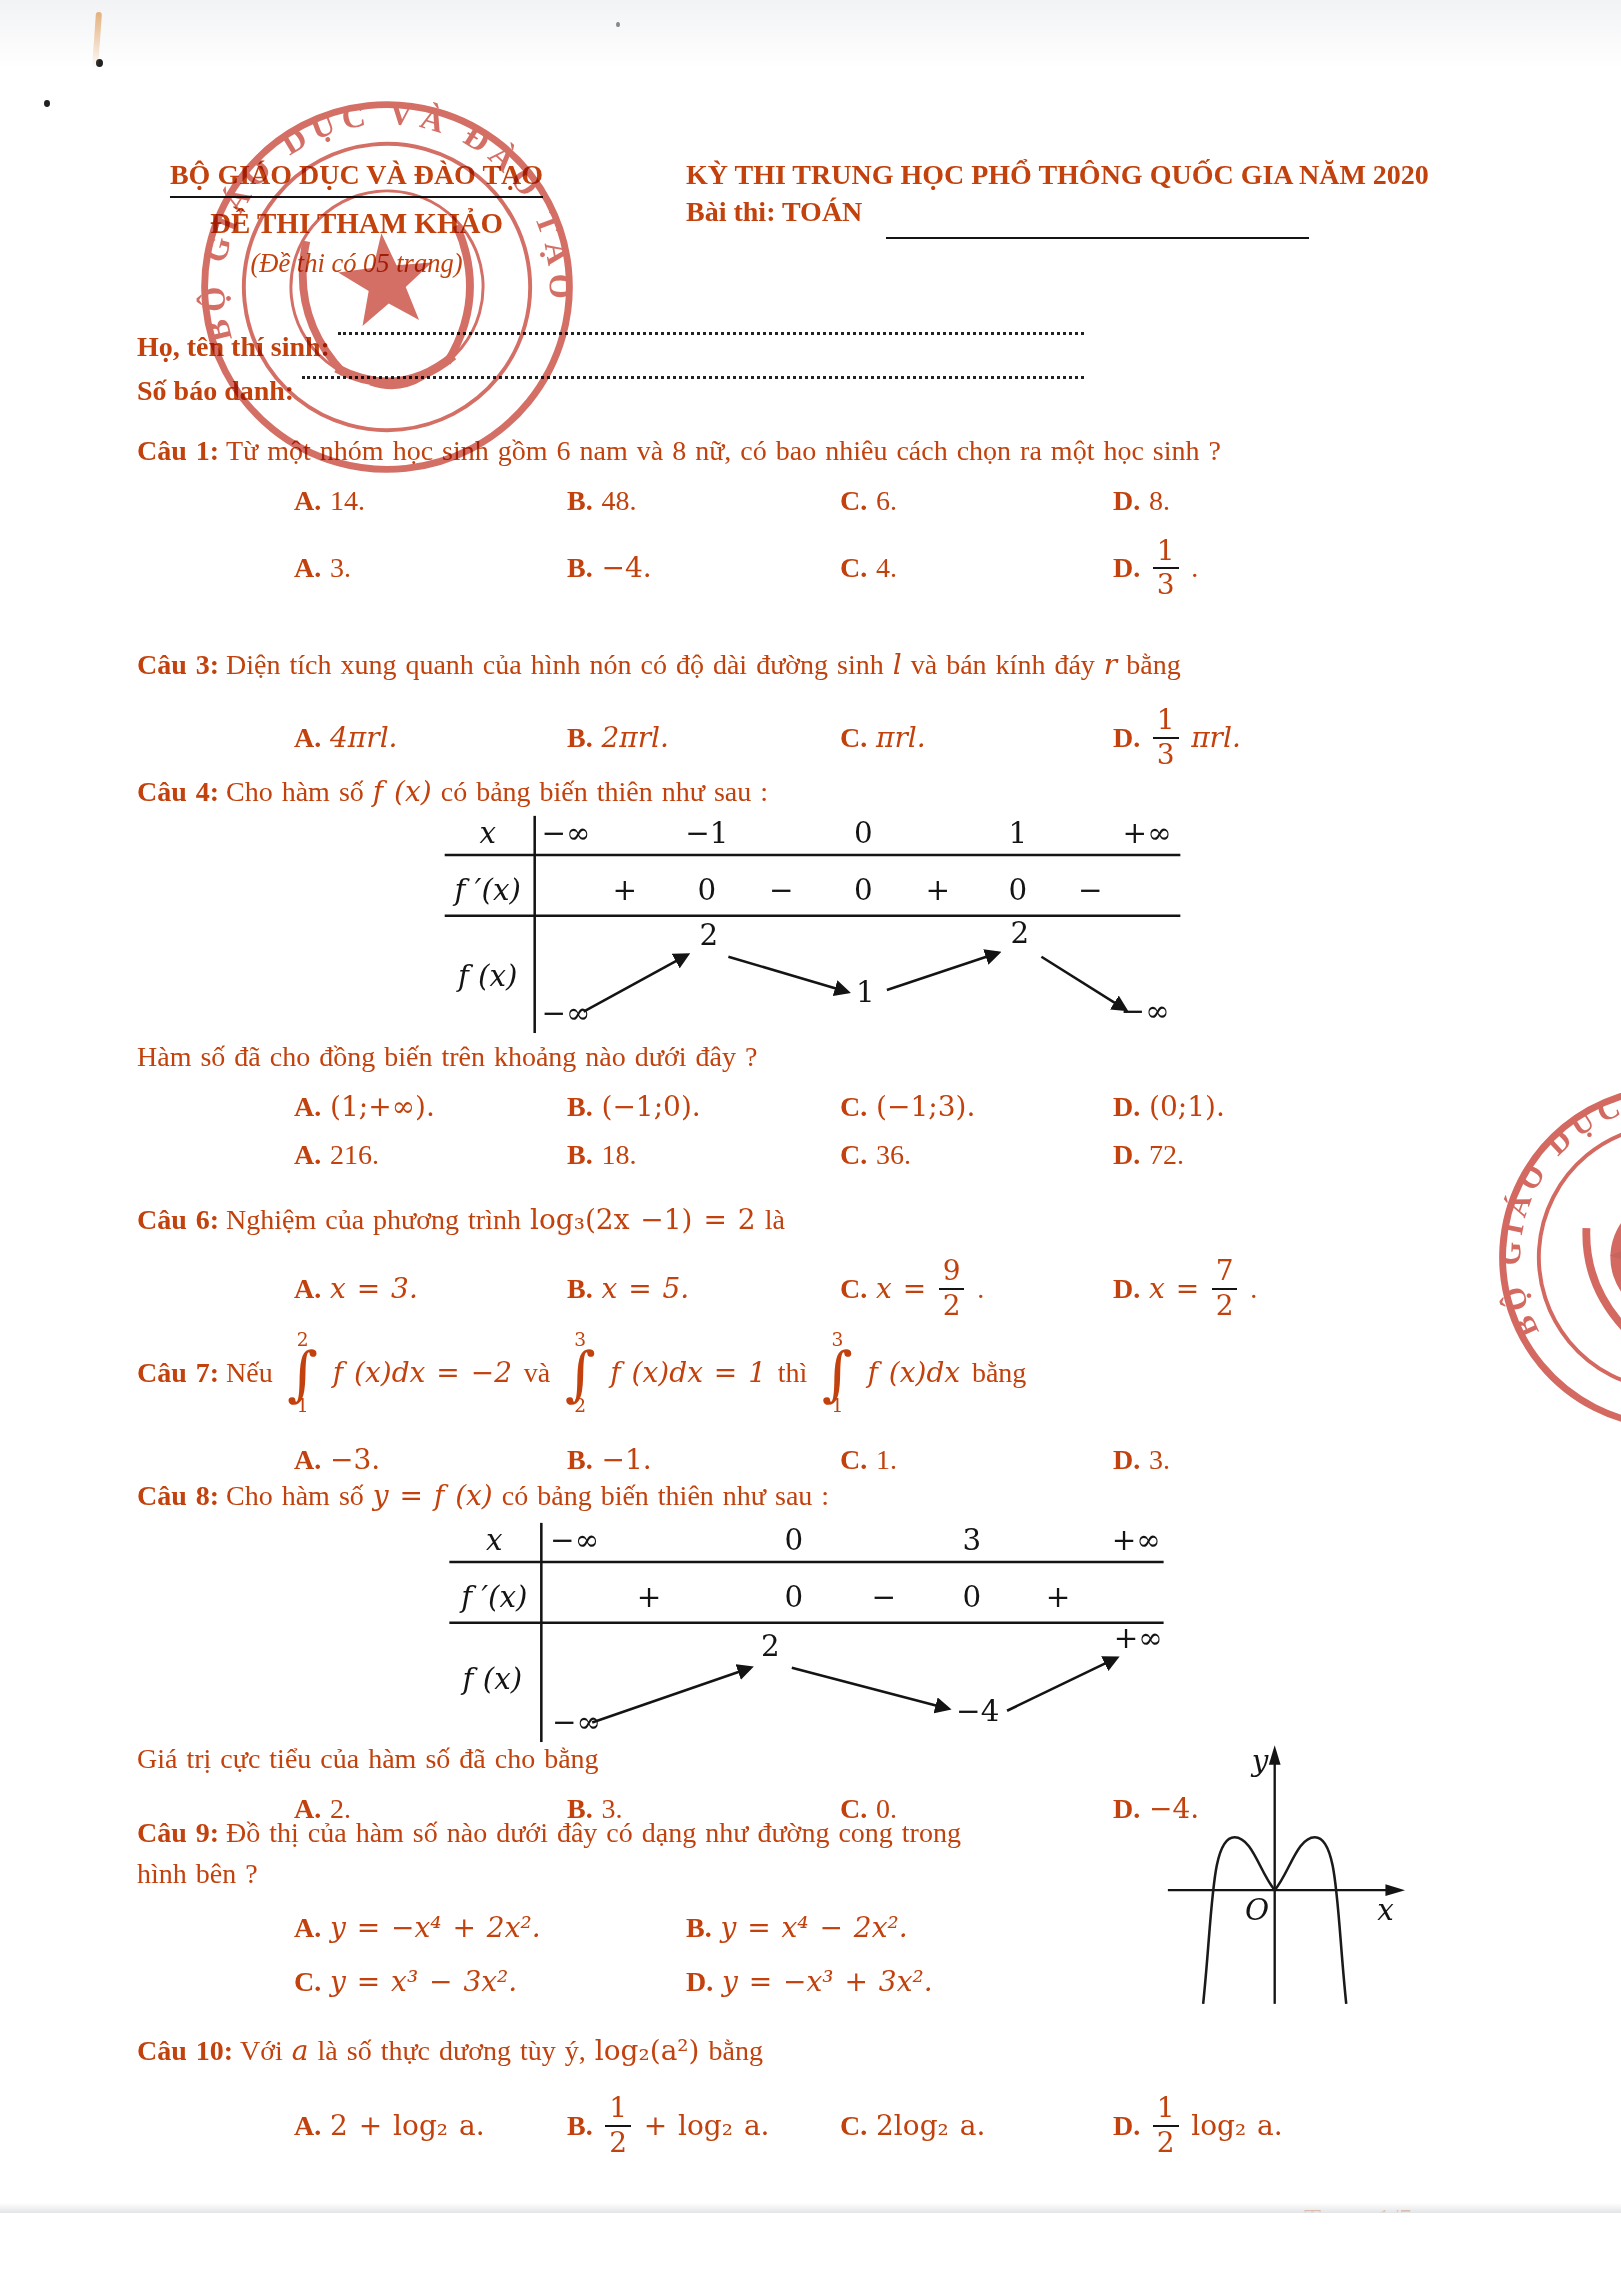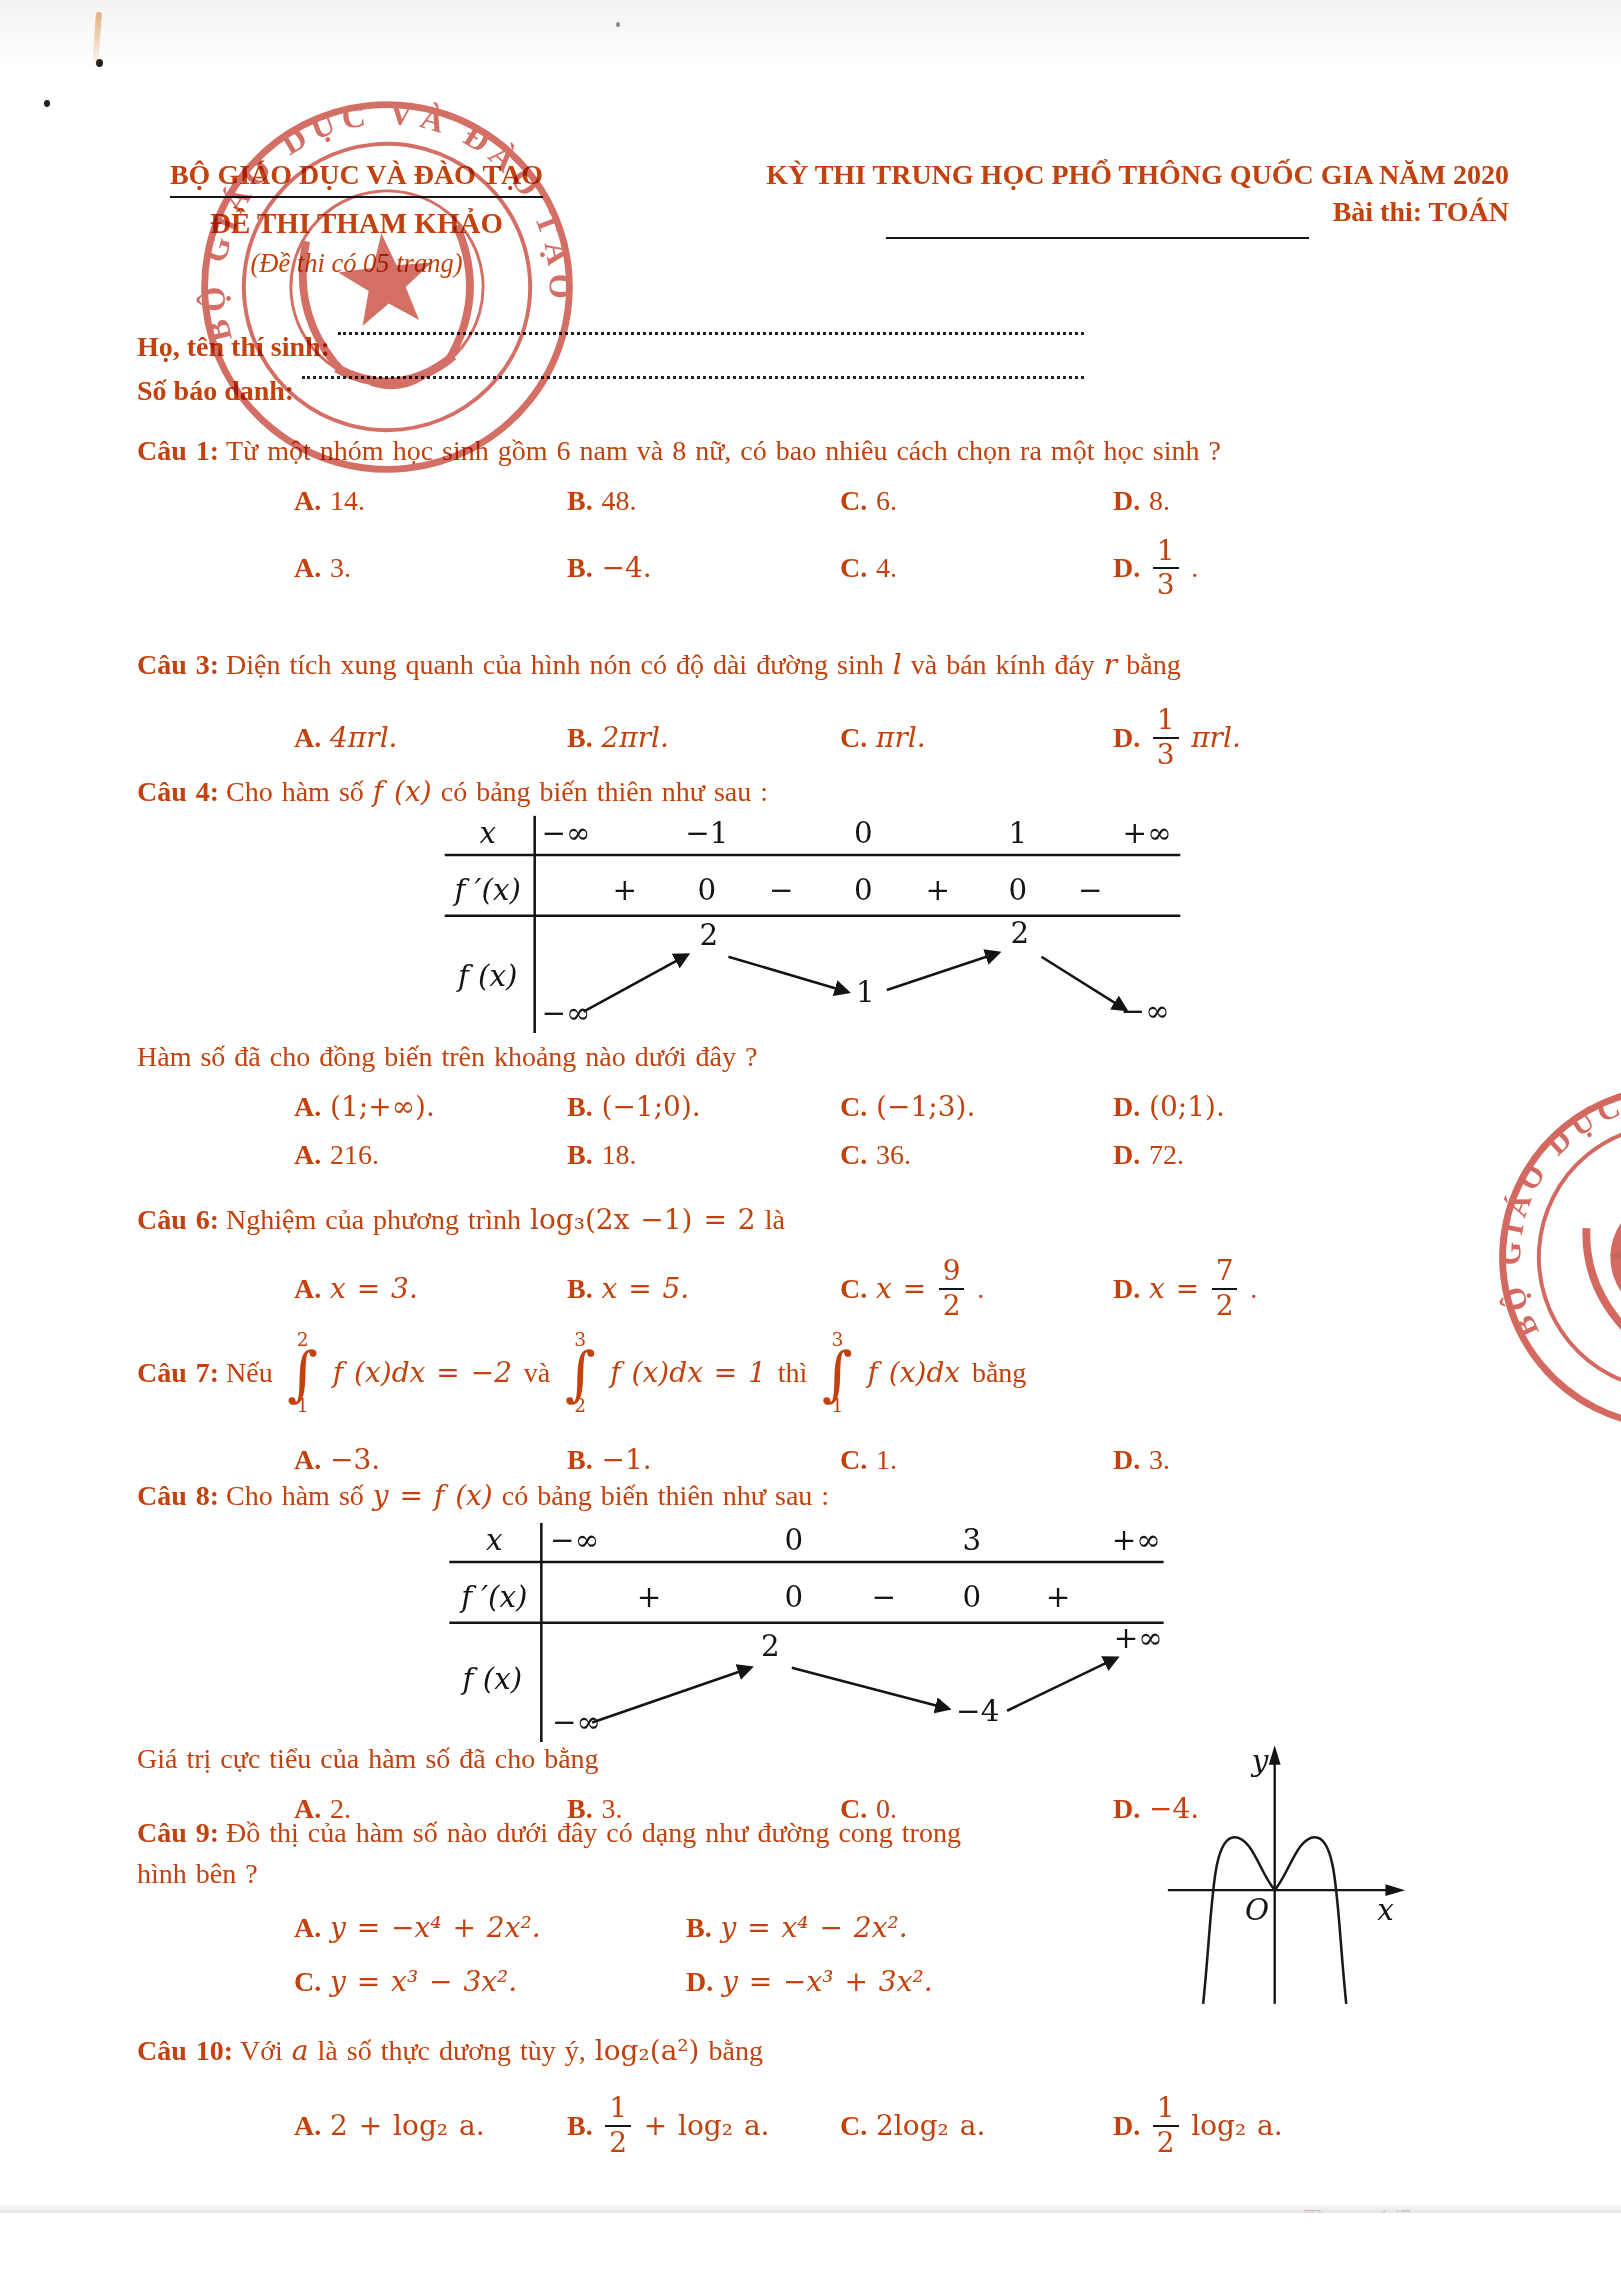--- a/index.html
+++ b/index.html
@@ -9,21 +9,21 @@
         background:linear-gradient(#f2f3f5,rgba(255,255,255,0));pointer-events:none;}
   .page::after{content:"";position:absolute;left:0;bottom:0;right:0;height:9.8px;
         background:linear-gradient(rgba(255,255,255,0),#e3e4e6);pointer-events:none;}
 
   
   .hdr-left{position:absolute;left:135px;top:159px;width:443px;text-align:center;}
   .hdr-left .l1{font-weight:bold;font-size:28px;display:inline-block;padding-bottom:4.9px;
         border-bottom:2.5px solid #141414;white-space:nowrap;}
   .hdr-left .l2{font-weight:bold;font-size:29px;margin-top:8.8px;}
   .hdr-left .l3{font-style:italic;font-size:26.5px;margin-top:8px;}
-  .hdr-right{position:absolute;left:686px;top:159px;width:823px;text-align:right;}
+  .hdr-right{position:absolute;left:686px;top:159px;width:823px;text-align:left;}
   .hdr-right .r1{font-weight:bold;font-size:28px;white-space:nowrap;}
   .hdr-right .r2{font-weight:bold;font-size:28px;margin-top:4.9px;}
   .hdr-right .r3{font-style:italic;font-size:27.4px;margin-top:4.9px;}
   .hdr-right .rule{width:423px;border-top:2.5px solid #141414;margin:8.8px auto 0;}
 
   
   .student{position:absolute;left:137px;top:331px;width:947px;font-size:28px;font-weight:bold;}
   .st-line{display:flex;align-items:flex-start;margin-bottom:11.8px;}
   .leader{flex:1;border-bottom:3.4px dotted #222;margin:0 0 6.9px 7.8px;height:1px;}
 

